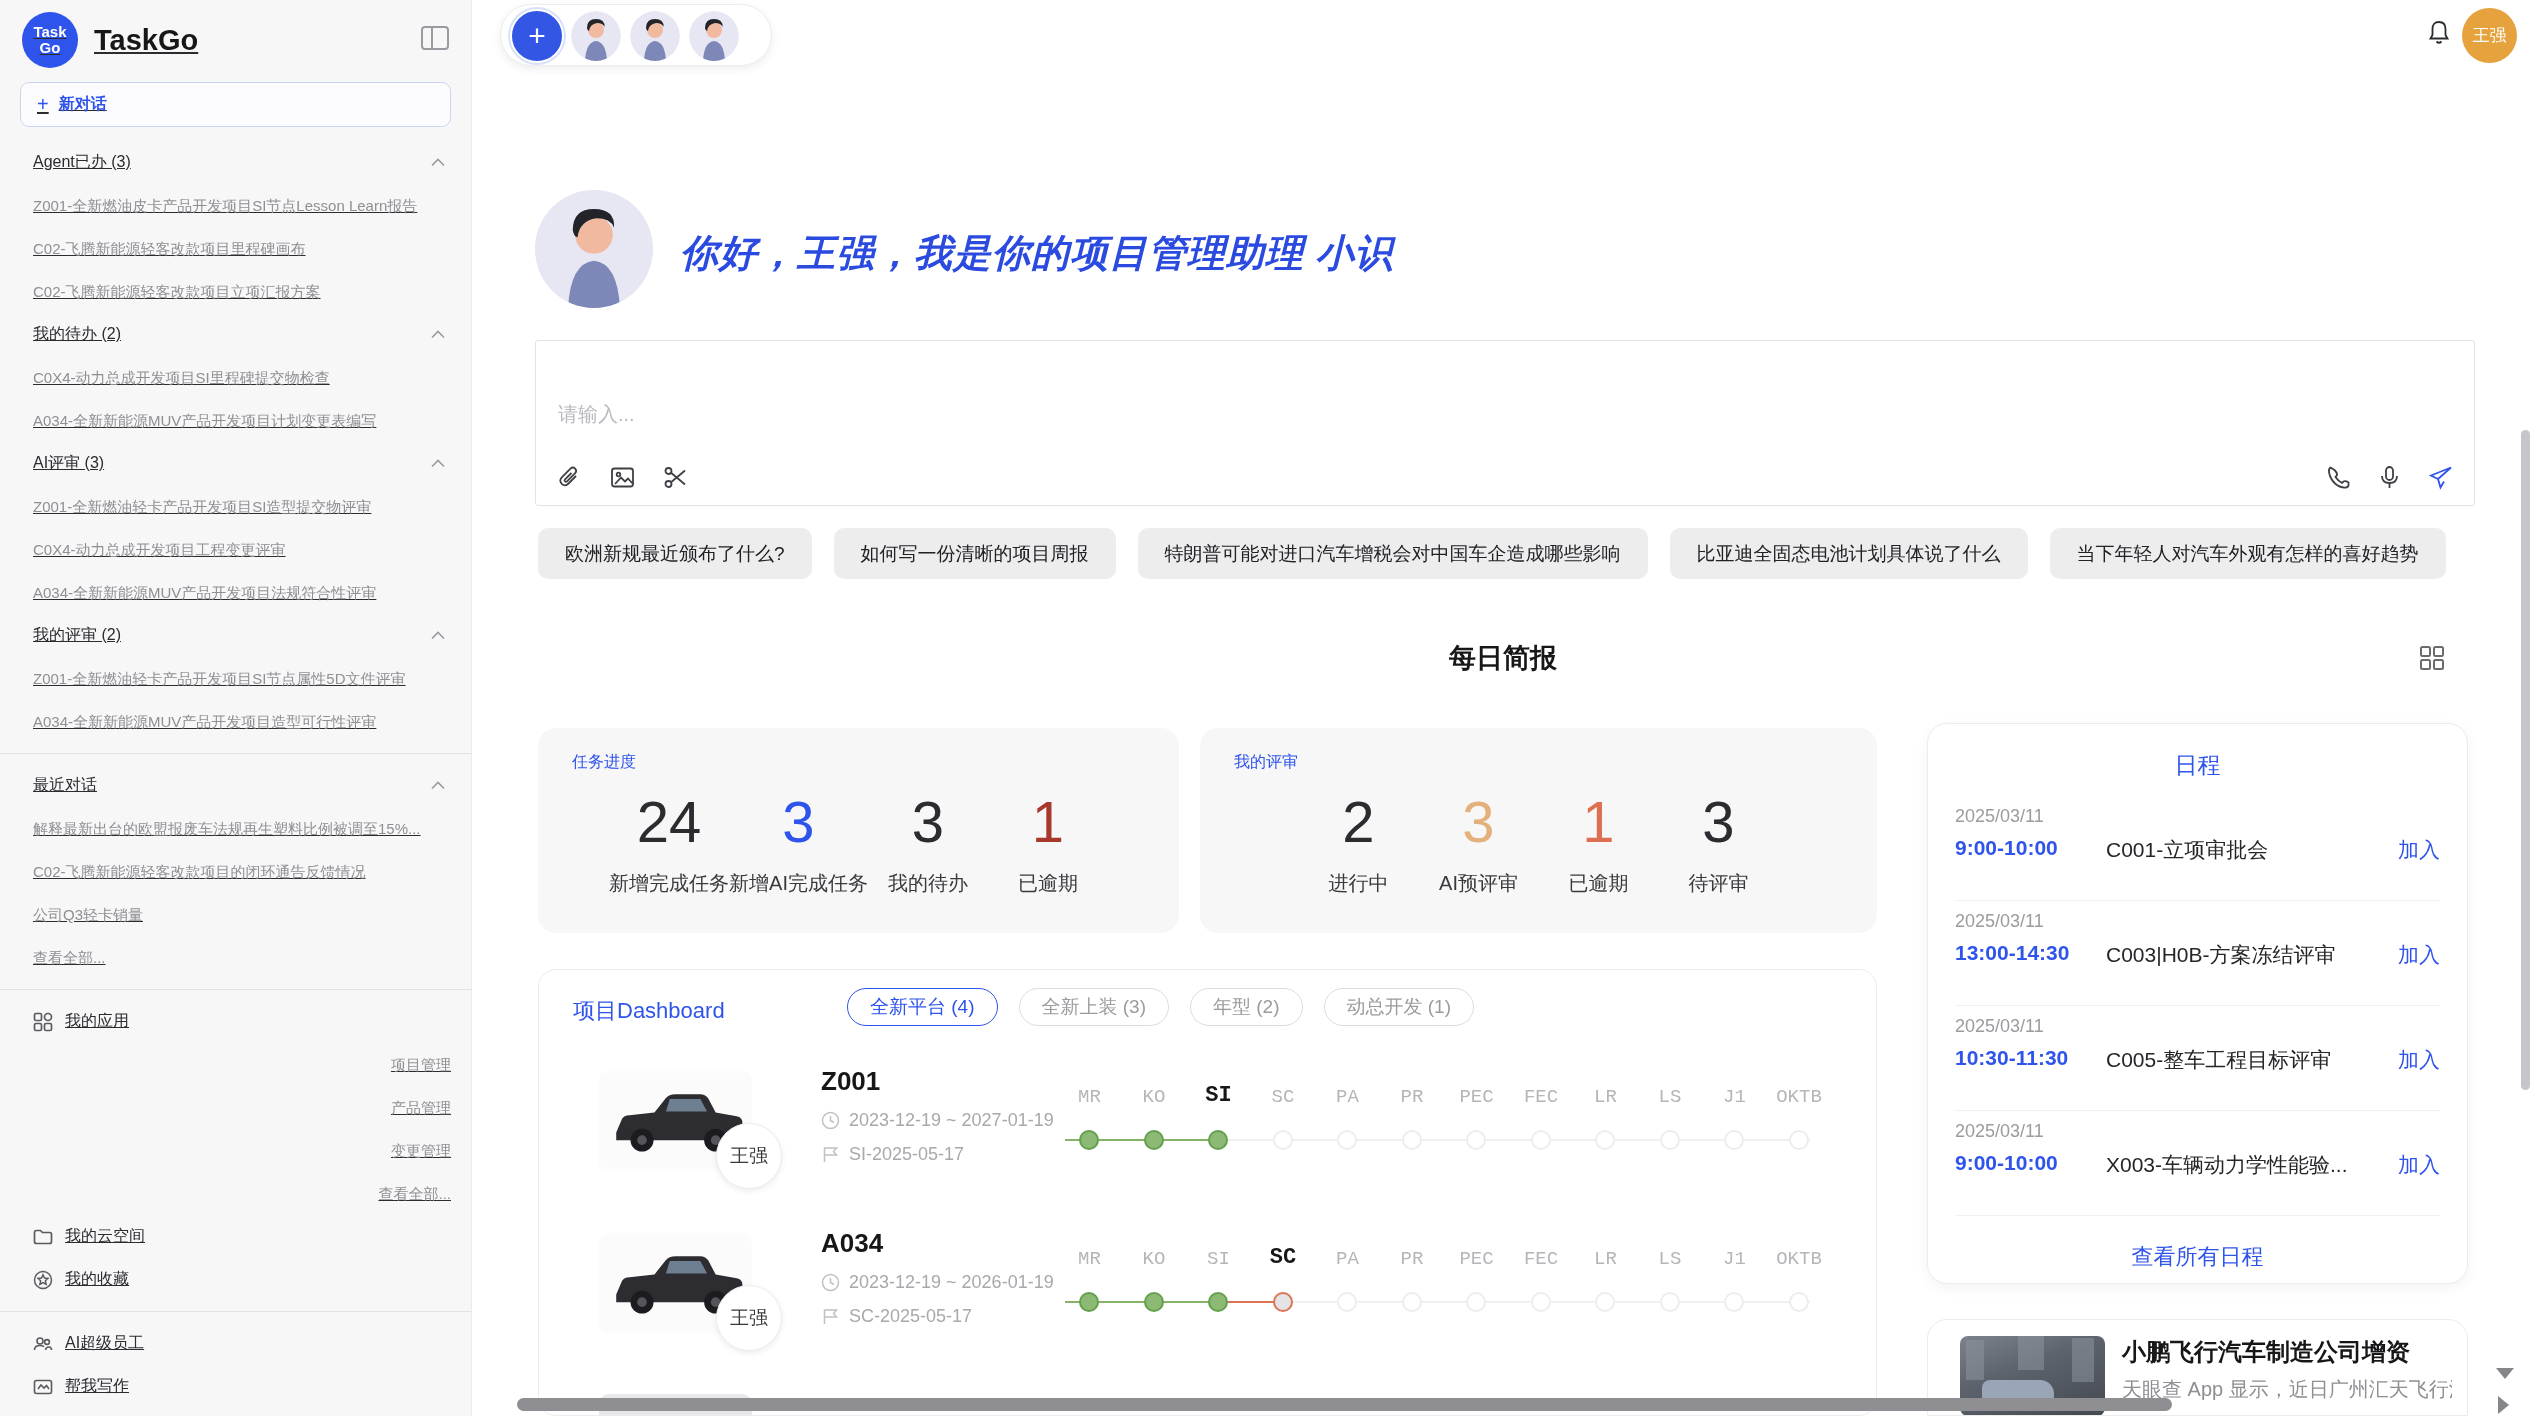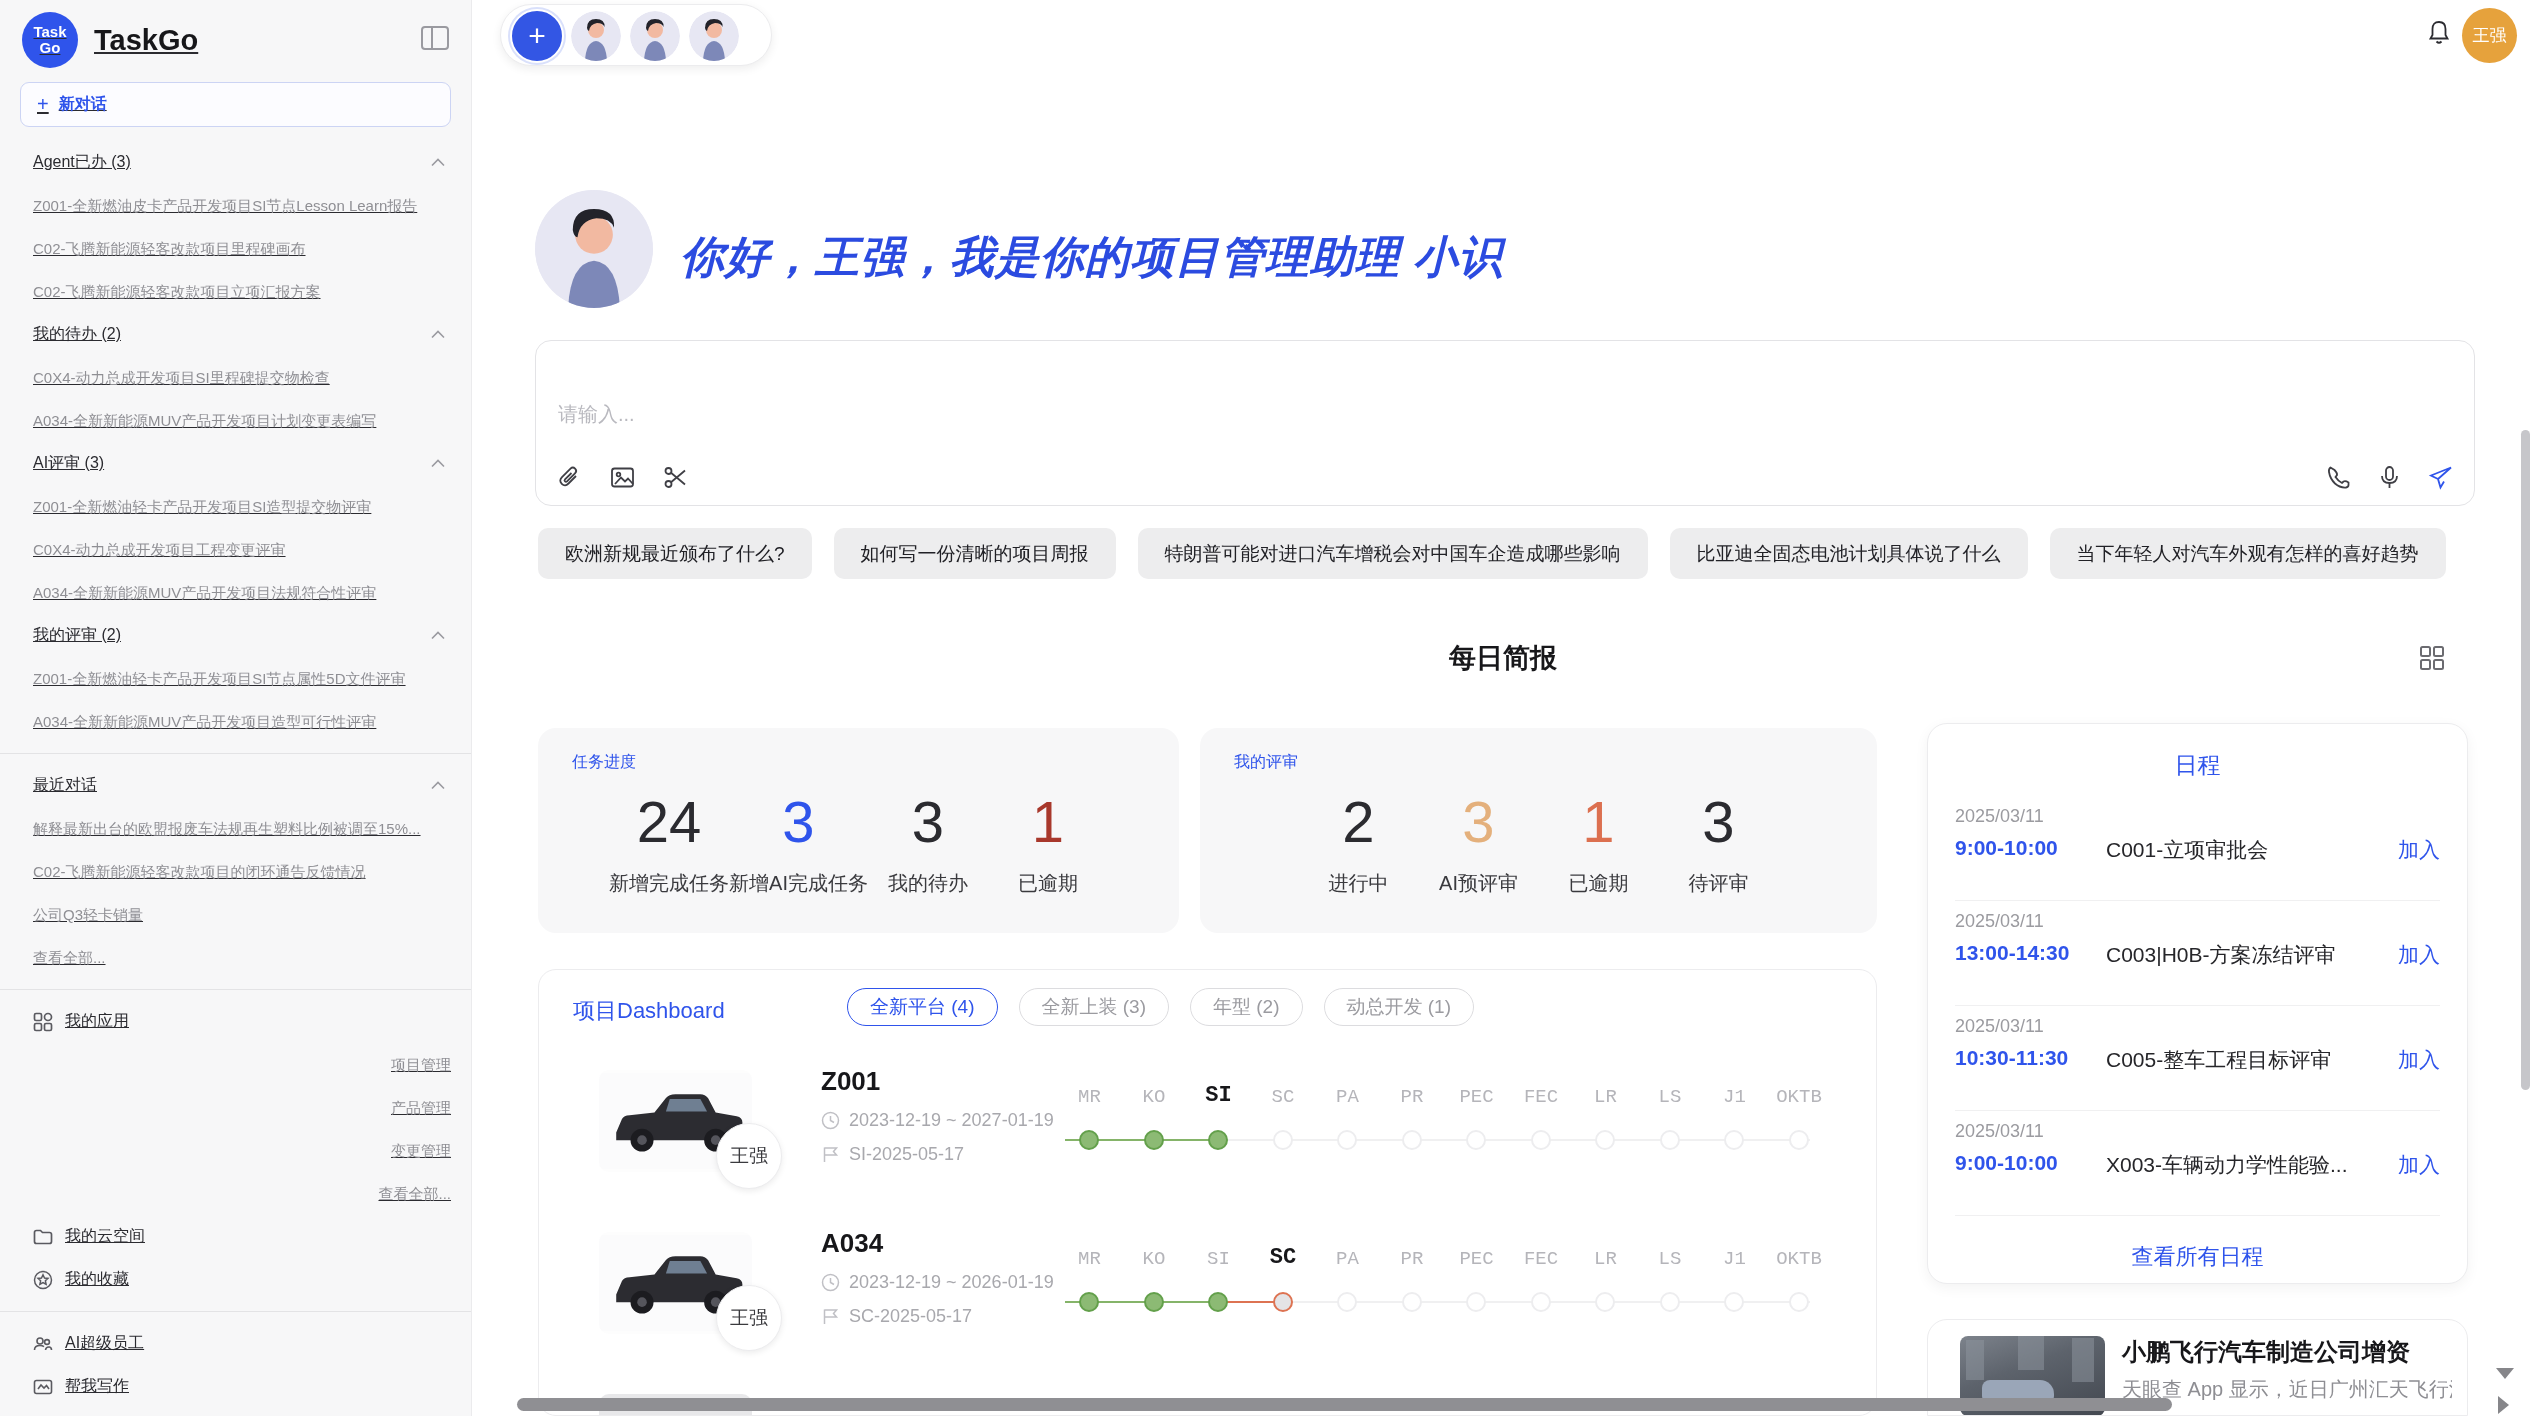--- a/index.html
+++ b/index.html
@@ -24,24 +24,24 @@
 
   
   .pill{position:absolute;left:500px;top:4px;width:272px;height:62px;background:#fff;border:1px solid #ececee;border-radius:32px;box-shadow:0 3px 10px rgba(0,0,0,.07);}
   .pill .circ{position:absolute;top:4px;width:54px;height:54px;border-radius:50%;border:2px solid #fff;overflow:hidden;}
   .pill .add{background:#3356e4;color:#fff;display:flex;align-items:center;justify-content:center;font-size:30px;font-weight:300;cursor:pointer;box-shadow:0 0 0 2px #d9e0fb;}
   .bell{position:absolute;left:2424px;top:18px;width:30px;height:30px;color:#2b2b30;cursor:pointer;}
   .user-badge{position:absolute;left:2462px;top:8px;width:55px;height:55px;border-radius:50%;background:#e6a23c;color:#fff;display:flex;align-items:center;justify-content:center;font-size:17px;cursor:pointer;}
 
   
   .greet-avatar{position:absolute;left:535px;top:190px;width:118px;height:118px;border-radius:50%;overflow:hidden;background:#e9e9f4;}
-  .greeting{position:absolute;left:680px;top:228px;font-size:44px;font-weight:700;font-style:italic;color:#2b4be0;letter-spacing:1px;}
-
-  
-  .composer{position:absolute;left:535px;top:340px;width:1940px;height:166px;border:1px solid #e3e3e6;border-radius:16px;background:#fff;}
+  .greeting{position:absolute;left:680px;top:228px;font-size:38px;font-weight:700;font-style:italic;color:#2b4be0;letter-spacing:1px;}
+
+  
+  .composer{position:absolute;left:535px;top:340px;width:1940px;height:166px;border:1px solid #e3e3e6;border-radius:3px;background:#fff;}
   .composer .ph{position:absolute;left:22px;top:60px;font-size:20px;color:#b9b9bf;}
   .composer .tools-l{position:absolute;left:20px;bottom:14px;display:flex;gap:26px;color:#3f3f45;}
   .composer .tools-r{position:absolute;right:20px;bottom:14px;display:flex;gap:24px;color:#3f3f45;align-items:center;}
   .composer svg{width:27px;height:27px;cursor:pointer;}
   .send{color:#2f54eb;}
 
   
   .chips{position:absolute;left:538px;top:528px;width:1940px;display:flex;gap:22px;}
   .chip{height:51px;background:#ededee;border-radius:10px;display:flex;align-items:center;padding:0 27px;font-size:19px;color:#212126;white-space:nowrap;cursor:pointer;}
 

